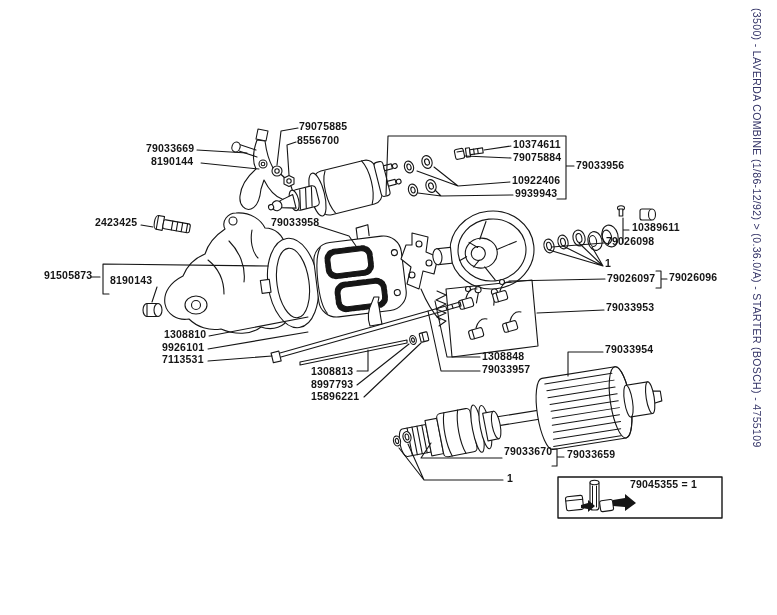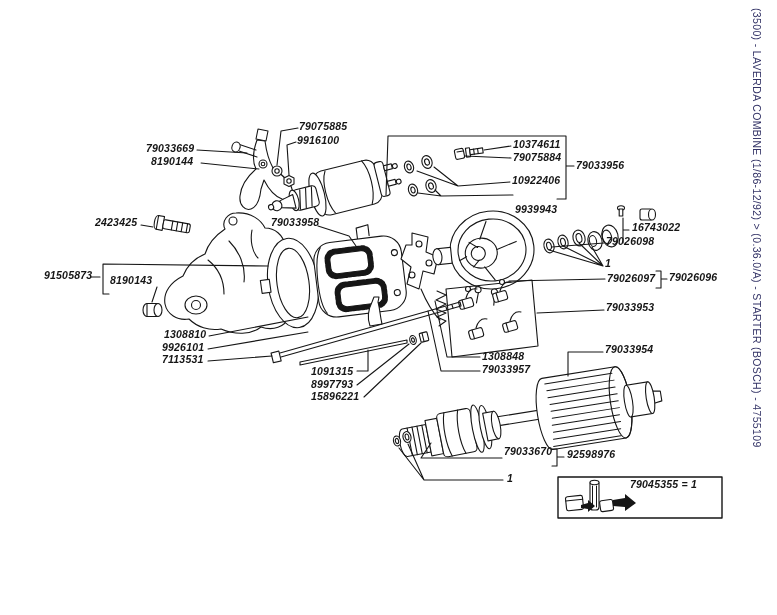--- a/index.html
+++ b/index.html
@@ -5,21 +5,21 @@
   html,body{margin:0;padding:0;background:#ffffff;}
   .stage{position:relative;width:777px;height:615px;background:#ffffff;overflow:hidden;
          font-family:"Liberation Sans",sans-serif;}
   .art{position:absolute;left:0;top:0;width:777px;height:615px;}
   .art *{stroke:#161616;stroke-width:1.1;fill:none;stroke-linecap:round;stroke-linejoin:round;}
   .art .w{fill:#ffffff;}
   .art .fill{fill:#161616;stroke:none;}
   .art .coil{stroke-width:6.5;stroke-dasharray:2 2.6;}
   .art .thin{stroke-width:1;}
   .lbl{position:absolute;font-weight:700;font-size:10.5px;line-height:1;color:#151515;
-       white-space:nowrap;letter-spacing:.2px;font-style:italic;}
+       white-space:nowrap;letter-spacing:.2px;}
   .vtitle{position:absolute;left:763px;top:8px;transform:rotate(90deg);transform-origin:0 0;
           font-size:10.5px;letter-spacing:.35px;color:#333366;white-space:nowrap;font-weight:400;}
 </style>
 </head>
 <body>
 
 <div class="stage">
 
   <svg class="art" viewBox="0 0 777 615">
 
@@ -281,47 +281,47 @@
       <path d="M603,266 L549,250 M603,266 L563,246 M603,266 L579,243 M603,266 L592,247"></path>
       <path d="M605,279 L509,281"></path>
       <path d="M656,271 L661,271 L661,288 L656,288 M661,279 L667,279"></path>
       <path d="M502,458 L421,458 L431,443"></path>
       <path d="M552,449 L557,449 L557,466 L552,466 M557,457 L564,457"></path>
       <path d="M503,480 L424,480 M424,480 L399,448 M424,480 L408,444"></path>
     </g>
   </svg>
 
   <div class="lbl" style="left:299px;top:121px">79075885</div>
-  <div class="lbl" style="left:297px;top:135px">9916100</div>
+  <div class="lbl" style="left:297px;top:135px">8556700</div>
   <div class="lbl" style="left:146px;top:143px">79033669</div>
   <div class="lbl" style="left:151px;top:156px">8190144</div>
   <div class="lbl" style="left:513px;top:139px">10374611</div>
   <div class="lbl" style="left:513px;top:152px">79075884</div>
   <div class="lbl" style="left:576px;top:160px">79033956</div>
   <div class="lbl" style="left:512px;top:175px">10922406</div>
-  <div class="lbl" style="left:515px;top:204px">9939943</div>
+  <div class="lbl" style="left:515px;top:188px">9939943</div>
   <div class="lbl" style="left:95px;top:217px">2423425</div>
   <div class="lbl" style="left:271px;top:217px">79033958</div>
-  <div class="lbl" style="left:632px;top:222px">16743022</div>
+  <div class="lbl" style="left:632px;top:222px">10389611</div>
   <div class="lbl" style="left:606px;top:236px">79026098</div>
   <div class="lbl" style="left:44px;top:270px">91505873</div>
   <div class="lbl" style="left:110px;top:275px">8190143</div>
   <div class="lbl" style="left:605px;top:258px">1</div>
   <div class="lbl" style="left:607px;top:273px">79026097</div>
   <div class="lbl" style="left:669px;top:272px">79026096</div>
   <div class="lbl" style="left:606px;top:302px">79033953</div>
   <div class="lbl" style="left:164px;top:329px">1308810</div>
   <div class="lbl" style="left:162px;top:342px">9926101</div>
   <div class="lbl" style="left:162px;top:354px">7113531</div>
-  <div class="lbl" style="left:311px;top:366px">1091315</div>
+  <div class="lbl" style="left:311px;top:366px">1308813</div>
   <div class="lbl" style="left:311px;top:379px">8997793</div>
   <div class="lbl" style="left:311px;top:391px">15896221</div>
   <div class="lbl" style="left:482px;top:351px">1308848</div>
   <div class="lbl" style="left:482px;top:364px">79033957</div>
   <div class="lbl" style="left:605px;top:344px">79033954</div>
   <div class="lbl" style="left:504px;top:446px">79033670</div>
-  <div class="lbl" style="left:567px;top:449px">92598976</div>
+  <div class="lbl" style="left:567px;top:449px">79033659</div>
   <div class="lbl" style="left:507px;top:473px">1</div>
   <div class="lbl" style="left:630px;top:479px">79045355 = 1</div>
 
   <div class="vtitle">(3500) - LAVERDA COMBINE (1/86-12/92) &gt; (0.36.0/A) - STARTER (BOSCH) - 4755109</div>
 
 </div>
 
 </body></html>

